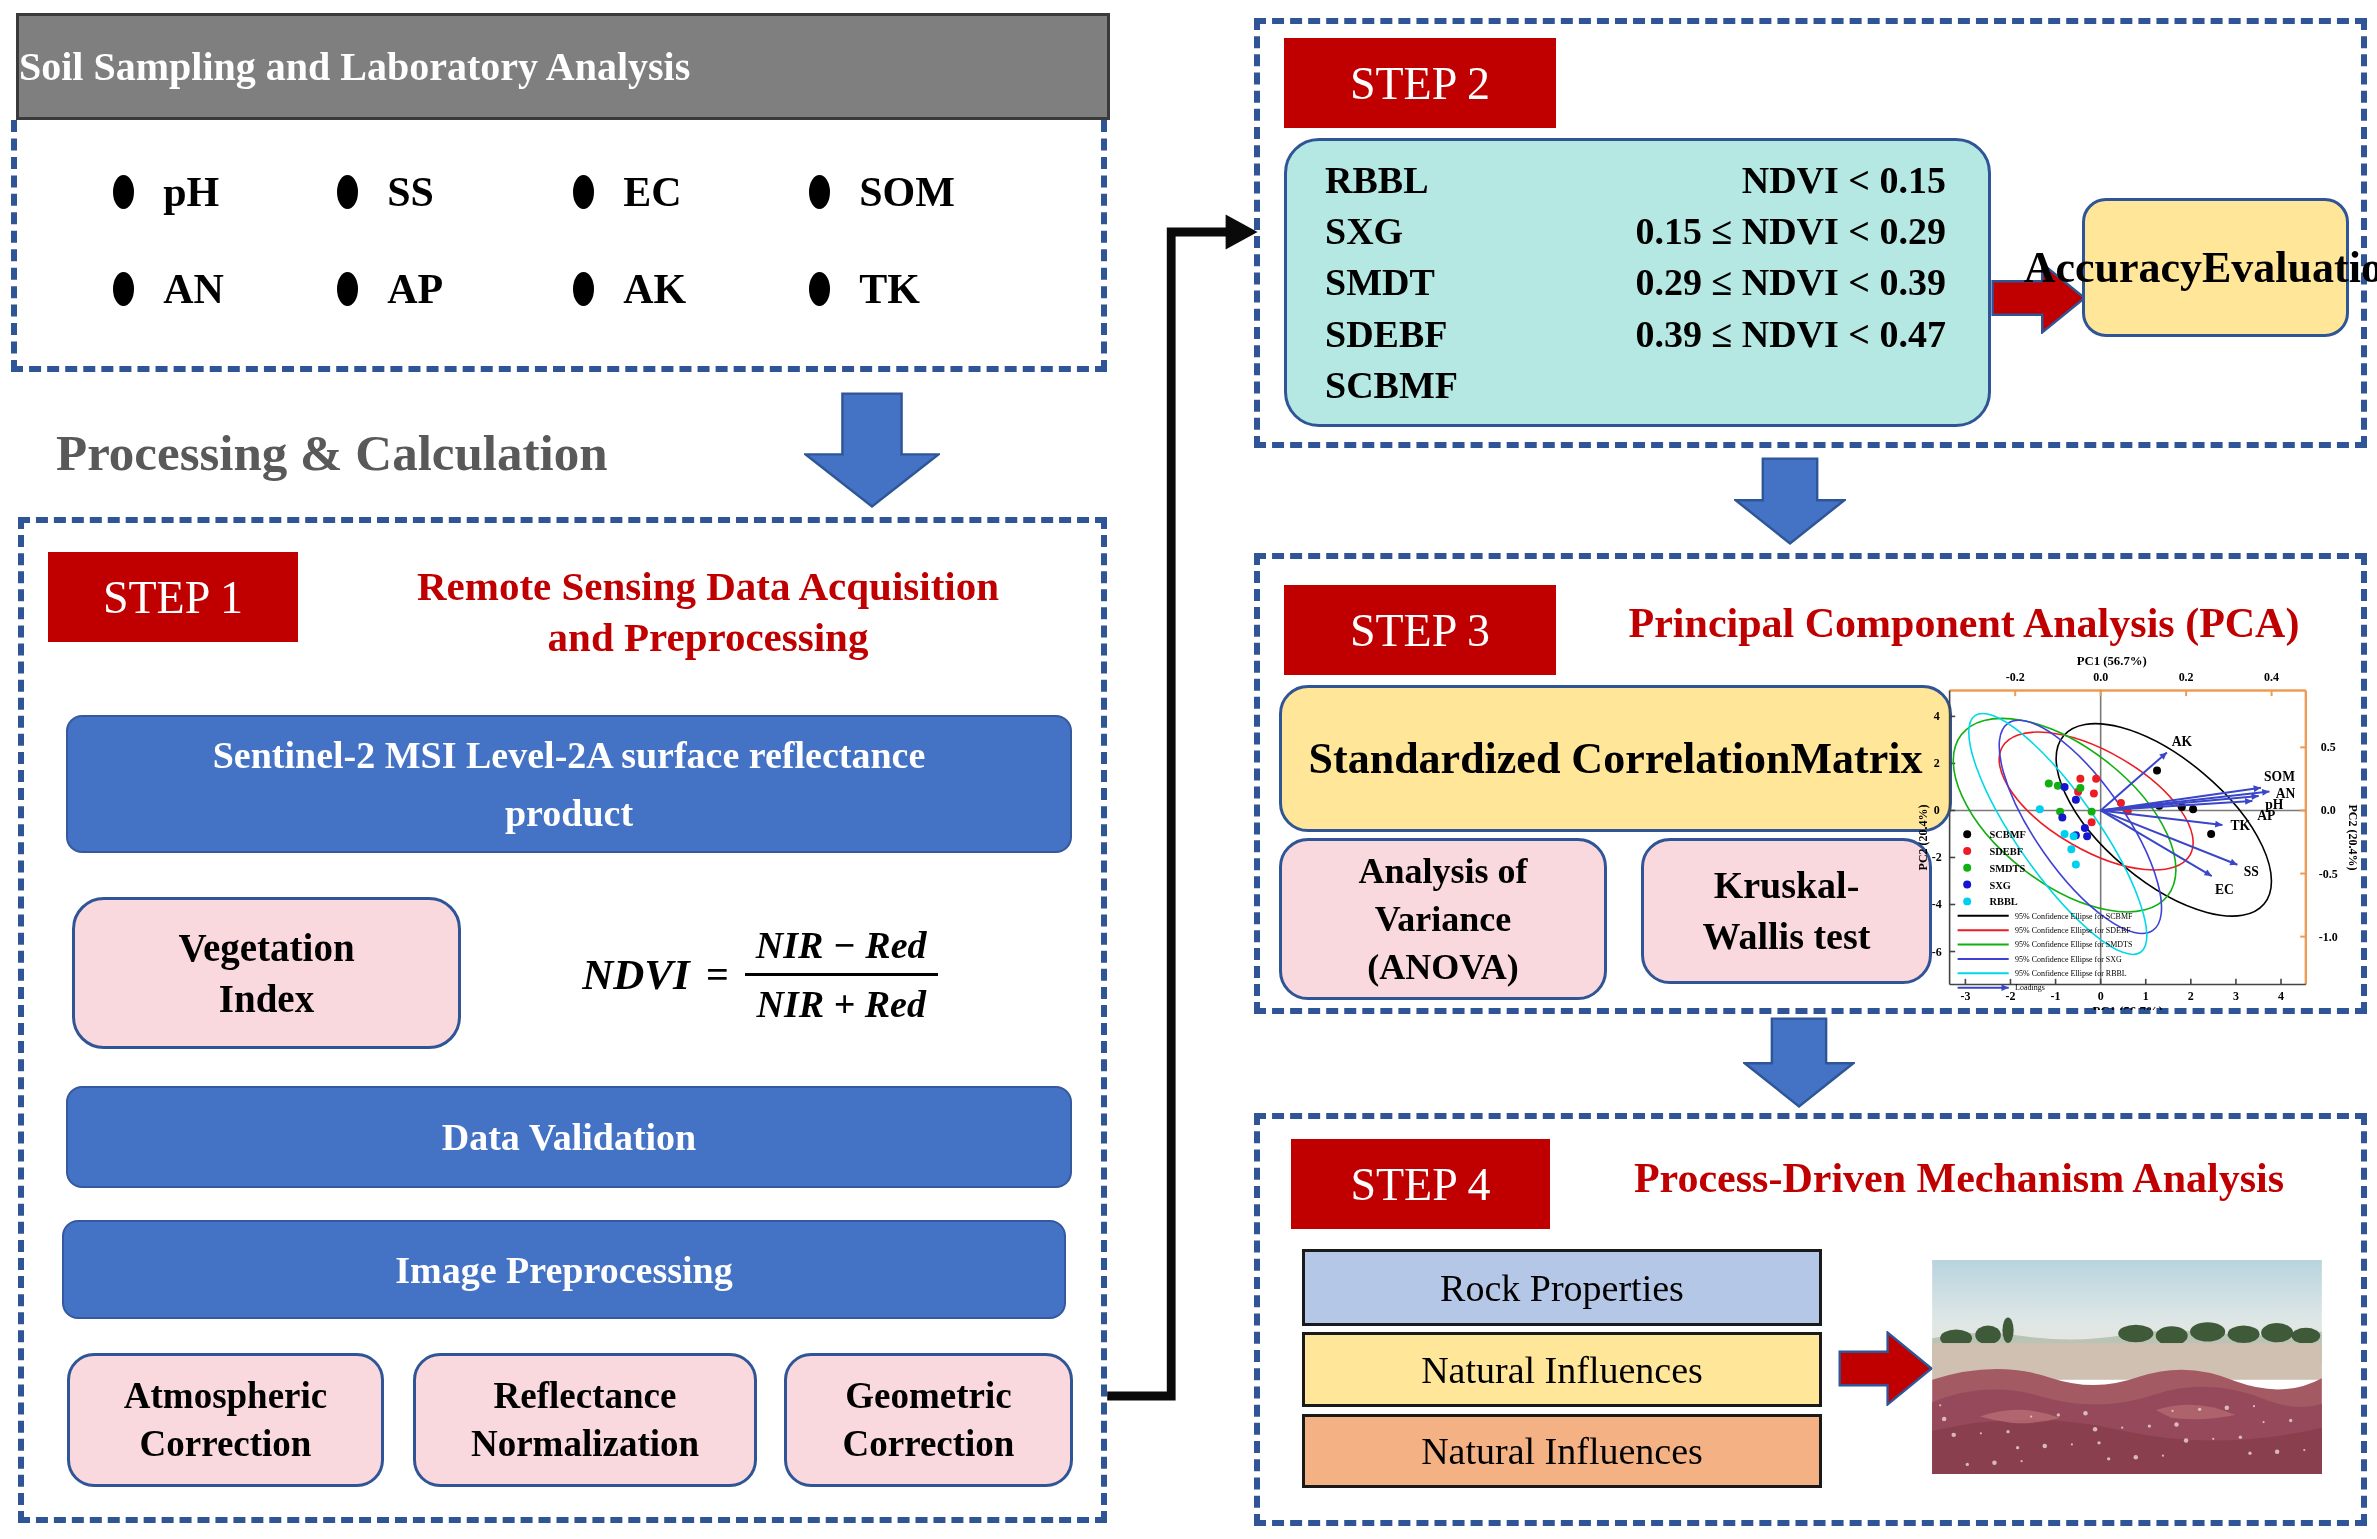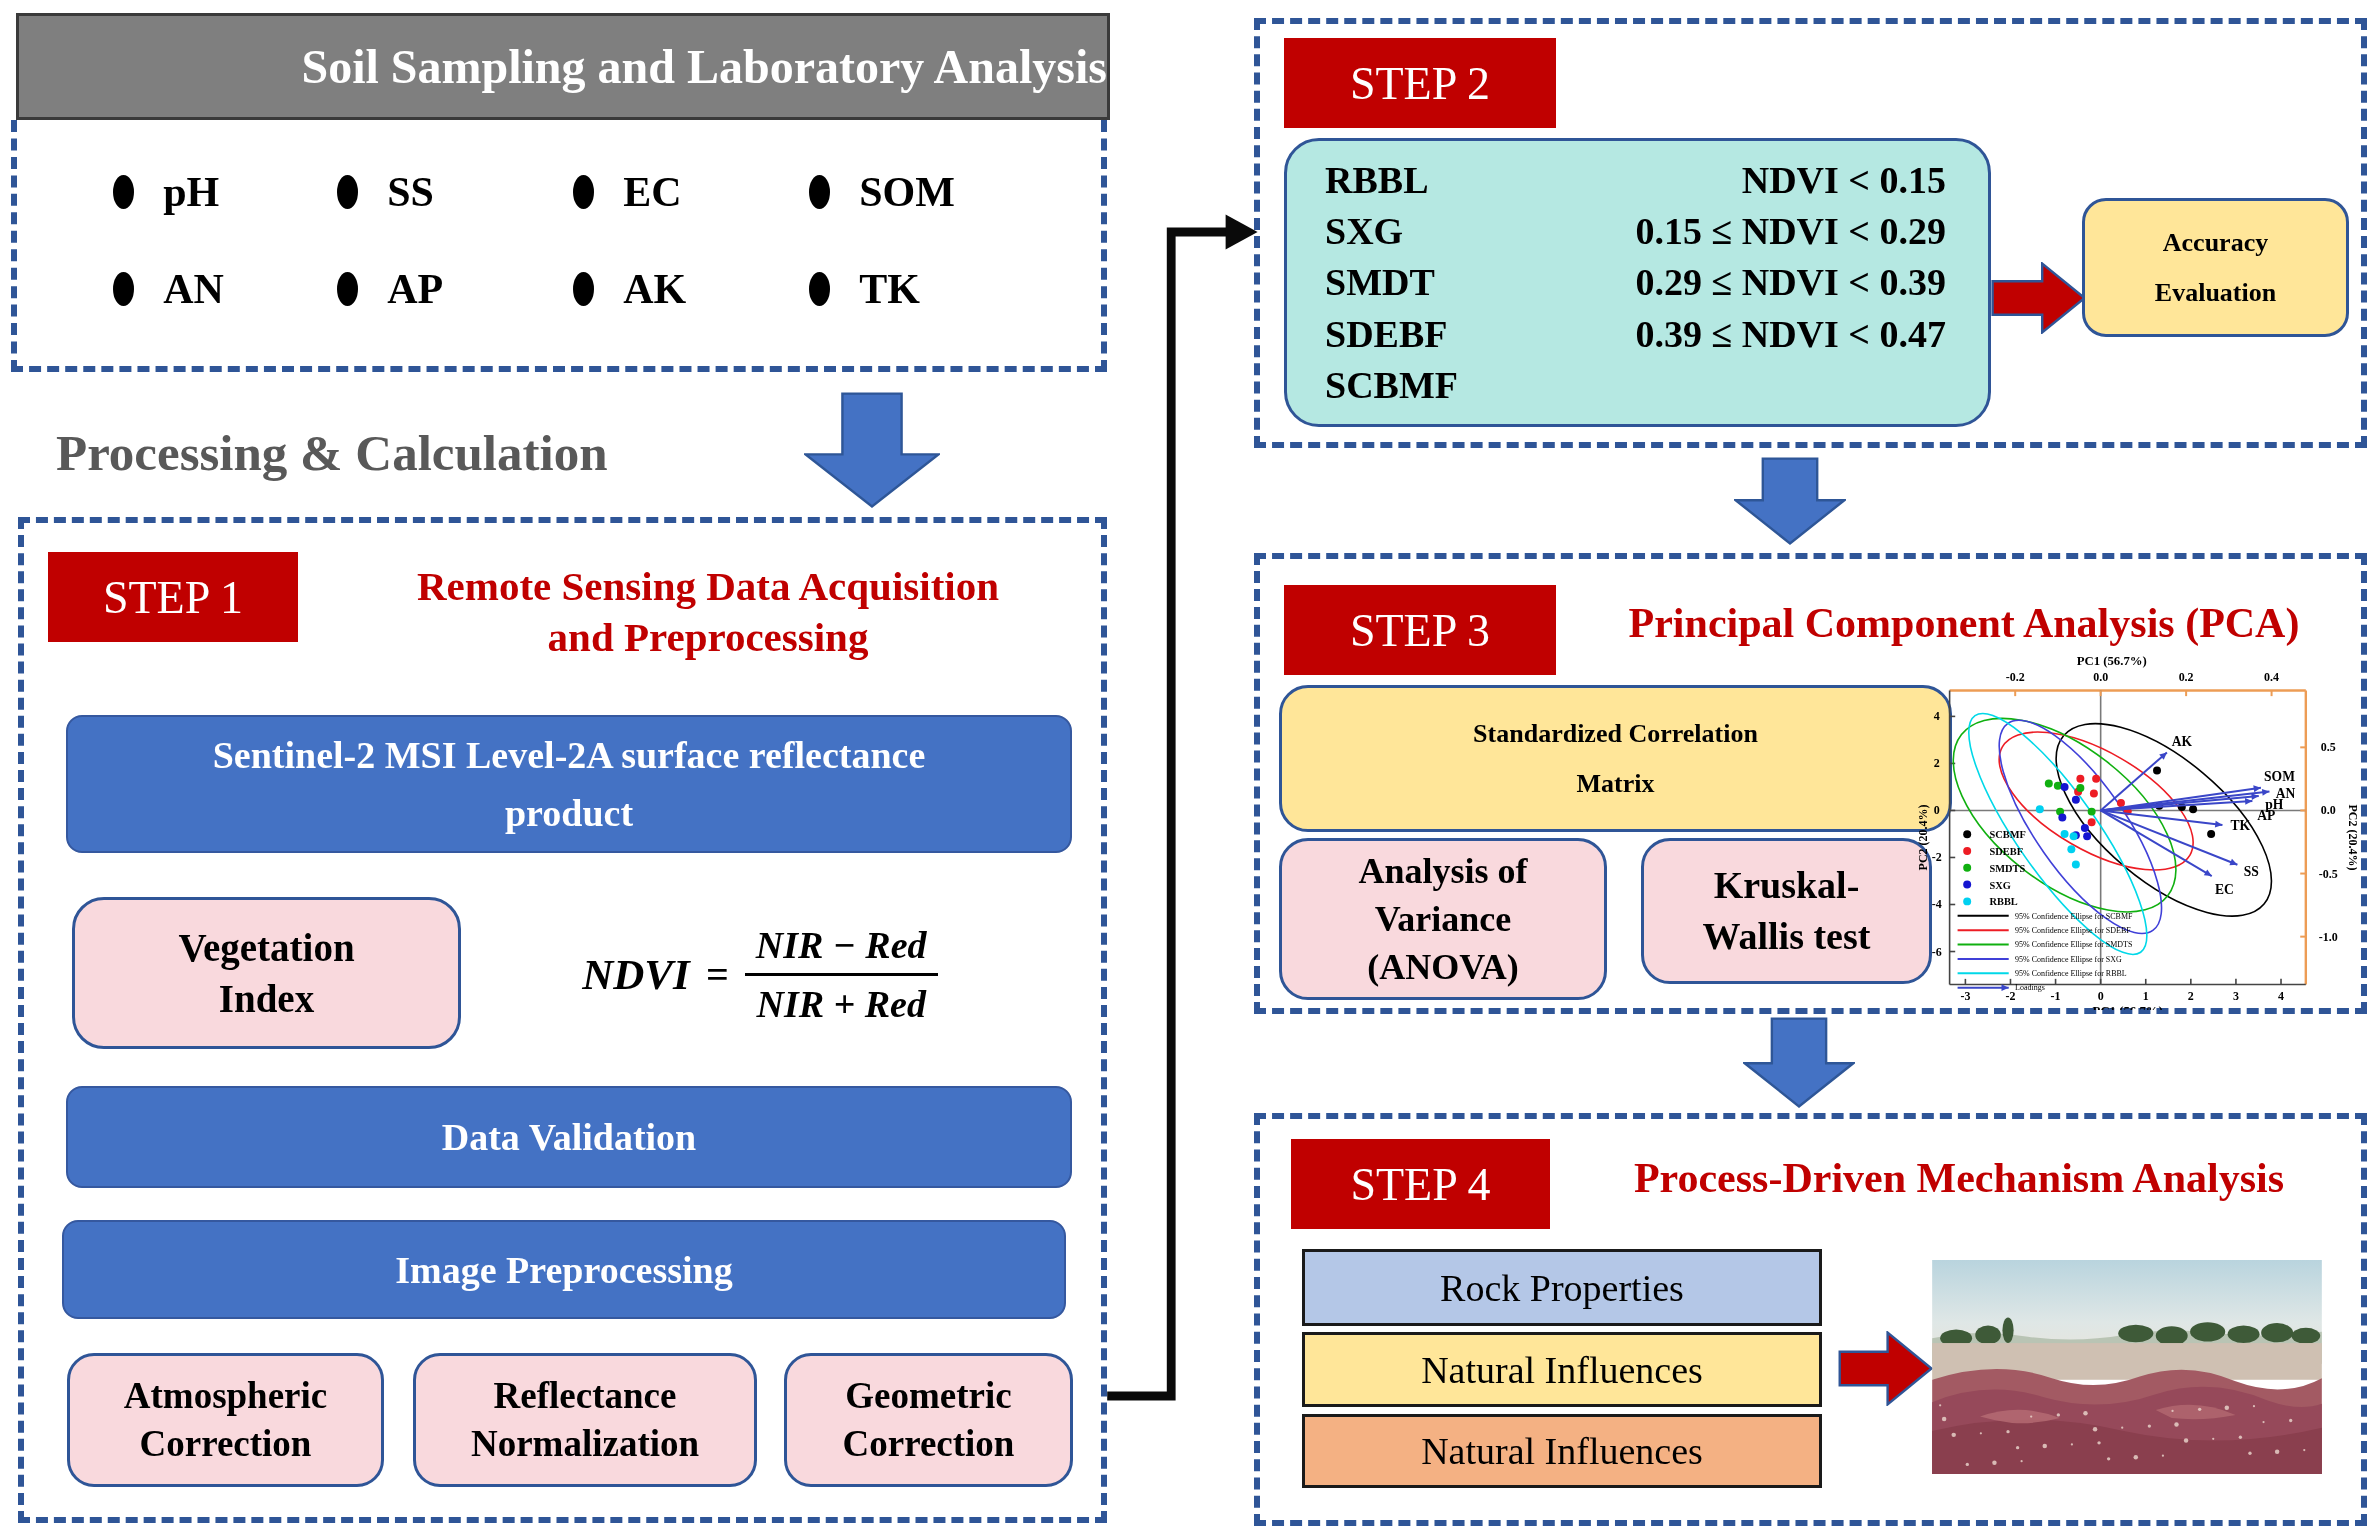--- a/index.html
+++ b/index.html
@@ -1,35 +1,35 @@
 <!DOCTYPE html>
 <html style="--dashed-border: #2F5597; --badge-red: #C00000; --title-red: #C00000; --blue-box: #4472C4; --pink-box: #F9D9DD; --teal-box: #B5E8E2; --yellow-box: #FFE699; --gray-header: #7F7F7F; --rock-blue: #B4C7E7; --influence-yellow: #FFE699; --influence-orange: #F4B183; --arrow-blue: #4472C4; --arrow-red: #C00000; --processing-gray: #595959;font-size:12.8px"><head>
 <meta charset="utf-8">
 <style>
   html,body{margin:0;padding:0;background:#fff;}
   .canvas{position:relative;width:2377px;height:1539px;background:#fff;
           font-family:"Liberation Serif",serif;overflow:hidden;}
   .abs{position:absolute;box-sizing:border-box;}
   .dashed{border:6.4px dashed var(--dashed-border,#2F5597);}
   .gray-header{background:var(--gray-header,#7F7F7F);border:3.2px solid #3a3a3a;color:#fff;
-               display:flex;align-items:center;justify-content:flex-end;font-weight:bold;font-size:48px;}
+               display:flex;align-items:center;justify-content:flex-start;font-weight:bold;font-size:40px;}
   .param{display:flex;align-items:center;gap:29px;height:69px;font-size:42px;font-weight:bold;color:#000;}
   .bullet{width:21px;height:34px;background:#000;border-radius:50%;flex:0 0 auto;}
   .proc-label{font-size:51px;font-weight:bold;color:var(--processing-gray,#595959);}
   .badge{background:var(--badge-red,#C00000);color:#fff;font-weight:normal;font-size:46px;
          display:flex;align-items:center;justify-content:center;}
   .step-title{color:var(--title-red,#C00000);font-weight:bold;font-size:41px;text-align:center;line-height:51px;}
   .blue-box{background:var(--blue-box,#4472C4);border:2.4px solid #35589f;border-radius:16px;color:#fff;
             font-weight:bold;font-size:38px;line-height:50px;display:flex;flex-direction:column;
             align-items:center;justify-content:center;text-align:center;gap:8px;}
   .pink-box{background:var(--pink-box,#F9D9DD);border:3.2px solid #2F5597;border-radius:32px;color:#000;
             font-weight:bold;font-size:38px;line-height:50px;display:flex;flex-direction:column;
             align-items:center;justify-content:center;text-align:center;}
   .yellow-box{background:var(--yellow-box,#FFE699);border:3.2px solid #2F5597;border-radius:24px;color:#000;
-            font-weight:bold;font-size:26px;line-height:50px;display:flex;flex-direction:column;
+            font-weight:bold;font-size:44px;line-height:50px;display:flex;flex-direction:row;
             align-items:center;justify-content:center;text-align:center;}
   .teal-box{background:var(--teal-box,#B5E8E2);border:3.2px solid #2F5597;border-radius:35px;
             display:flex;flex-direction:column;justify-content:space-around;padding:12.8px 0;}
   .teal-row{display:flex;align-items:center;font-size:38px;font-weight:bold;color:#000;}
   .teal-row .lbl{padding-left:38px;width:240px;}
   .teal-row .rng{flex:1;text-align:right;padding-right:42px;}
   .factor-box{border:3.2px solid #1a1a1a;display:flex;align-items:center;justify-content:center;
               font-size:38px;color:#000;}
   .formula{display:flex;align-items:center;justify-content:center;gap:16px;
            font-style:italic;font-weight:bold;color:#000;}

